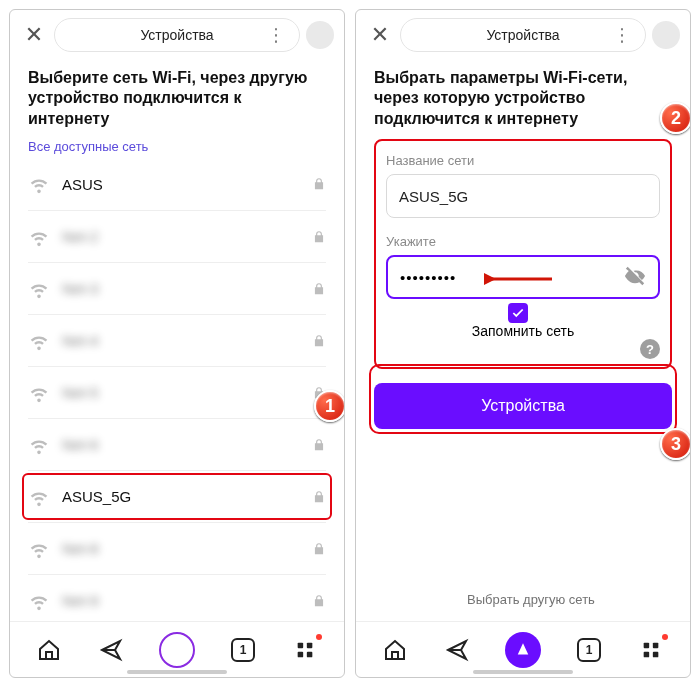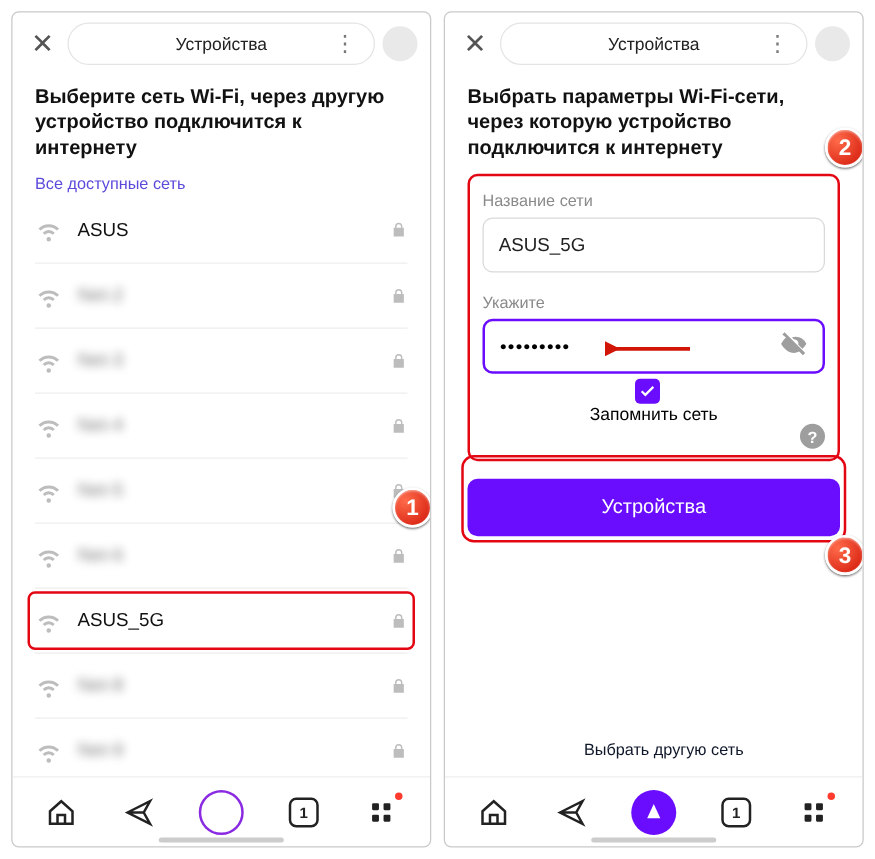--- a/index.html
+++ b/index.html
@@ -153,21 +153,21 @@
   }
   .btn-highlight {
     position:relative;
   }
   .btn-highlight::after{
     content:""; position:absolute; inset:-5px;
     border:2.5px solid #e30613; border-radius:10px;
     pointer-events:none;
   }
   .choose-other {
-    text-align:center; font-size:13px; color:#0f172a;
+    text-align:center; font-size:13px; color:#737373;
     position:absolute; bottom:14px; left:16px; right:0;
   }
   .arrow-ann {
     position:absolute; width:70px; height:20px;
     pointer-events:none;
   }
   .spacer { height:16px; }
 </style>
 </head>
 <body>

